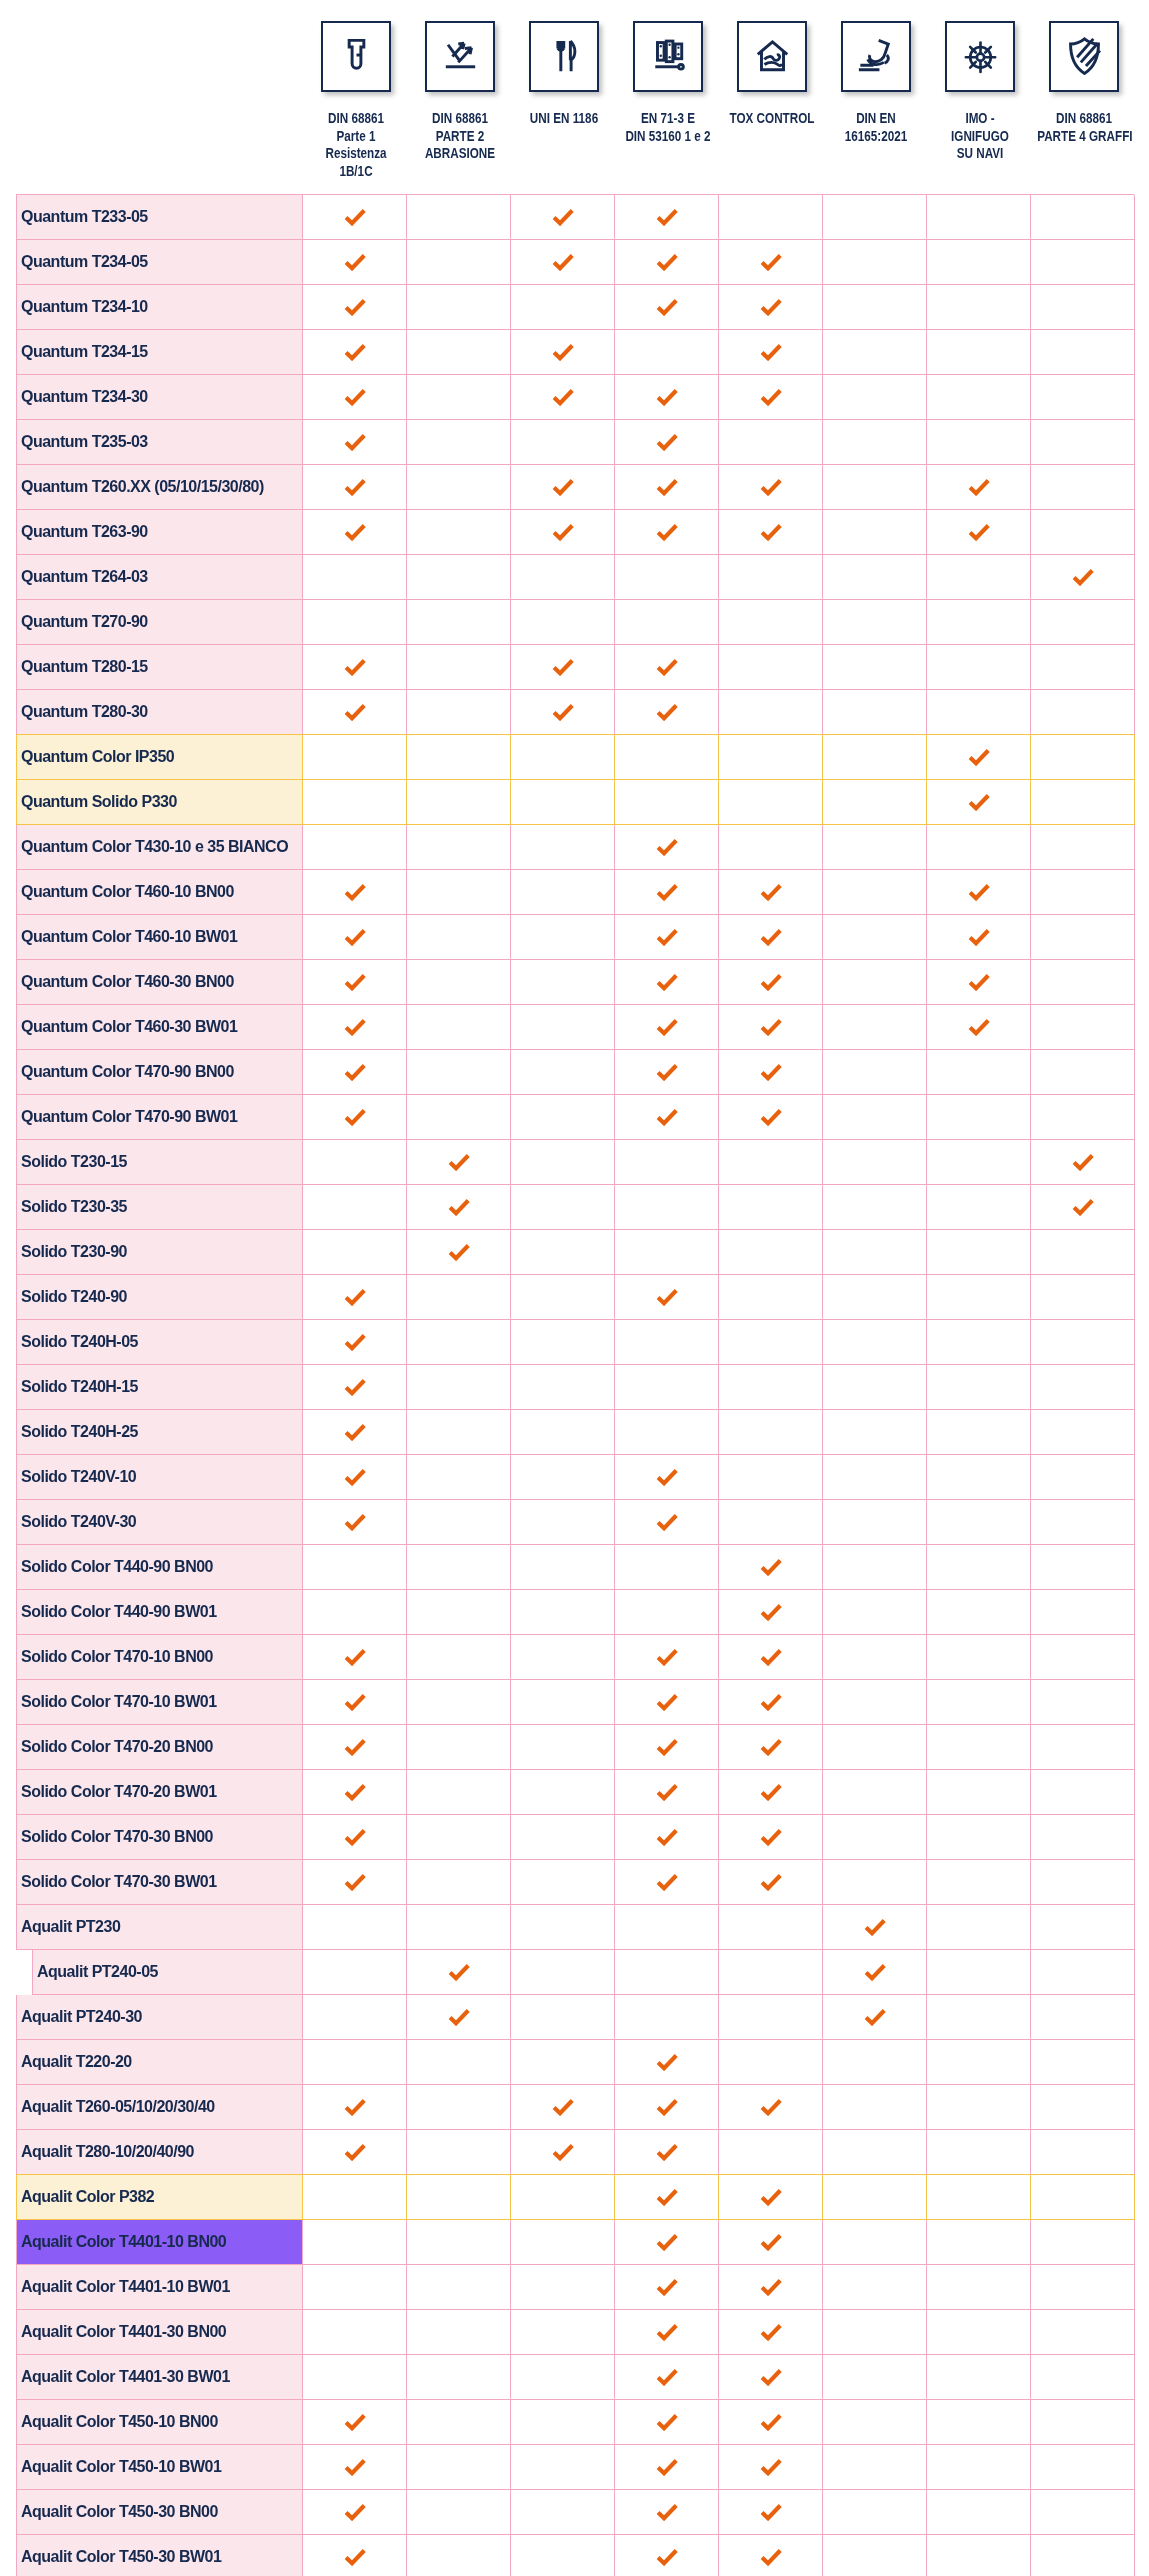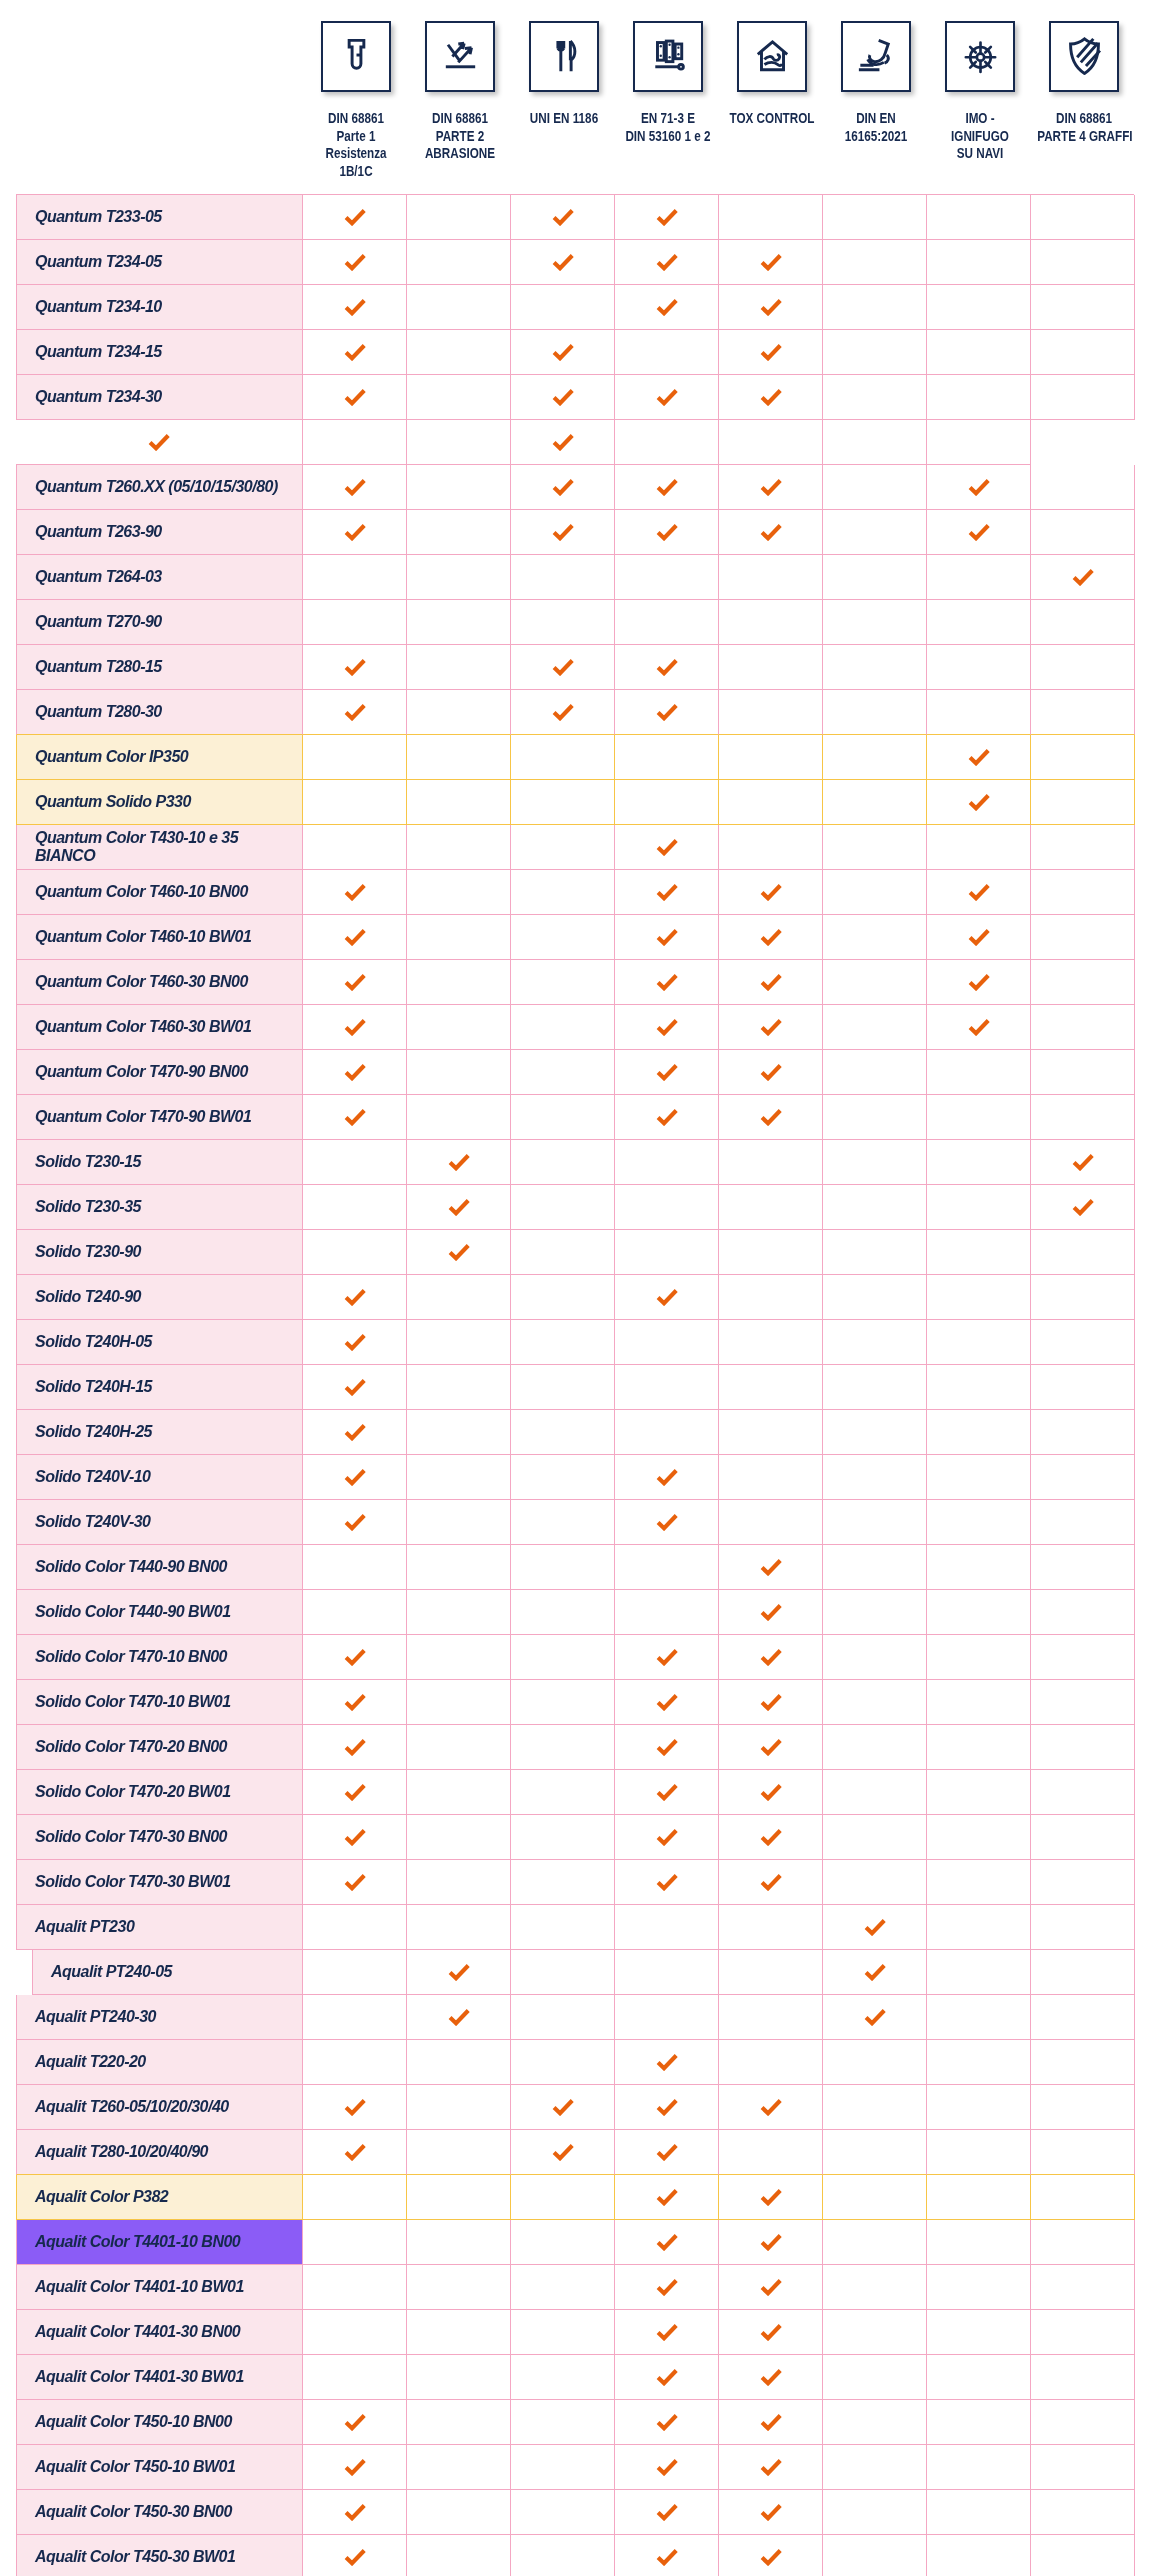--- a/index.html
+++ b/index.html
@@ -13,21 +13,21 @@
             display:flex;align-items:center;justify-content:center;}
   .icon-box svg{width:47px;height:47px;display:block;}
   .col-label{margin-top:17.4px;width:120px;text-align:center;font-size:15px;font-weight:bold;
              line-height:17.4px;color:var(--navy);transform:scaleX(.78);transform-origin:center top;
              white-space:nowrap;}
   
   .matrix{position:absolute;left:16px;top:194px;width:1118px;border-top:1.8px solid var(--pink-border);}
   .m-row{display:grid;grid-template-columns:287px repeat(8,104px);height:45px;}
   .m-cell{box-sizing:border-box;border-right:1.8px solid var(--bc);border-bottom:1.8px solid var(--bb);
           display:flex;align-items:center;justify-content:center;background:#fff;}
-  .m-cell.first{border-left:1.8px solid var(--bc);justify-content:flex-start;padding-left:18px;font-style:italic;}
+  .m-cell.first{border-left:1.8px solid var(--bc);justify-content:flex-start;padding-left:4px;}
   .name-text{font-size:16px;font-weight:bold;letter-spacing:-0.5px;color:var(--navy);}
   .check svg{width:22px;height:18px;display:block;}
 </style>
 </head>
 <body>
 
 <div class="page" style="--navy: #16294E; --pink-border: #F4A7C3;">
   <div class="header-cols" id="header-cols">
       <div class="header-col">
         <div class="icon-box">
@@ -309,20 +309,23 @@
             <svg viewBox="0 0 37 30">
               <path d="M3.5 16 L13.5 25.5 L34 4" fill="none" stroke="#E8610C" stroke-width="7" stroke-linecap="butt" stroke-linejoin="miter"></path>
             </svg>
           </span>
         </div>
         <div class="m-cell"></div>
         <div class="m-cell"></div>
         <div class="m-cell"></div>
       </div>
       <div class="m-row" style="--bc: #F4A7C3; --bb: #F4A7C3;">
+        <div class="m-cell first" style="background: rgb(251, 230, 236);">
+          <span class="name-text">Quantum T235-03</span>
+        </div>
         <div class="m-cell">
           <span class="check">
             <svg viewBox="0 0 37 30">
               <path d="M3.5 16 L13.5 25.5 L34 4" fill="none" stroke="#E8610C" stroke-width="7" stroke-linecap="butt" stroke-linejoin="miter"></path>
             </svg>
           </span>
         </div>
         <div class="m-cell"></div>
         <div class="m-cell"></div>
         <div class="m-cell">

